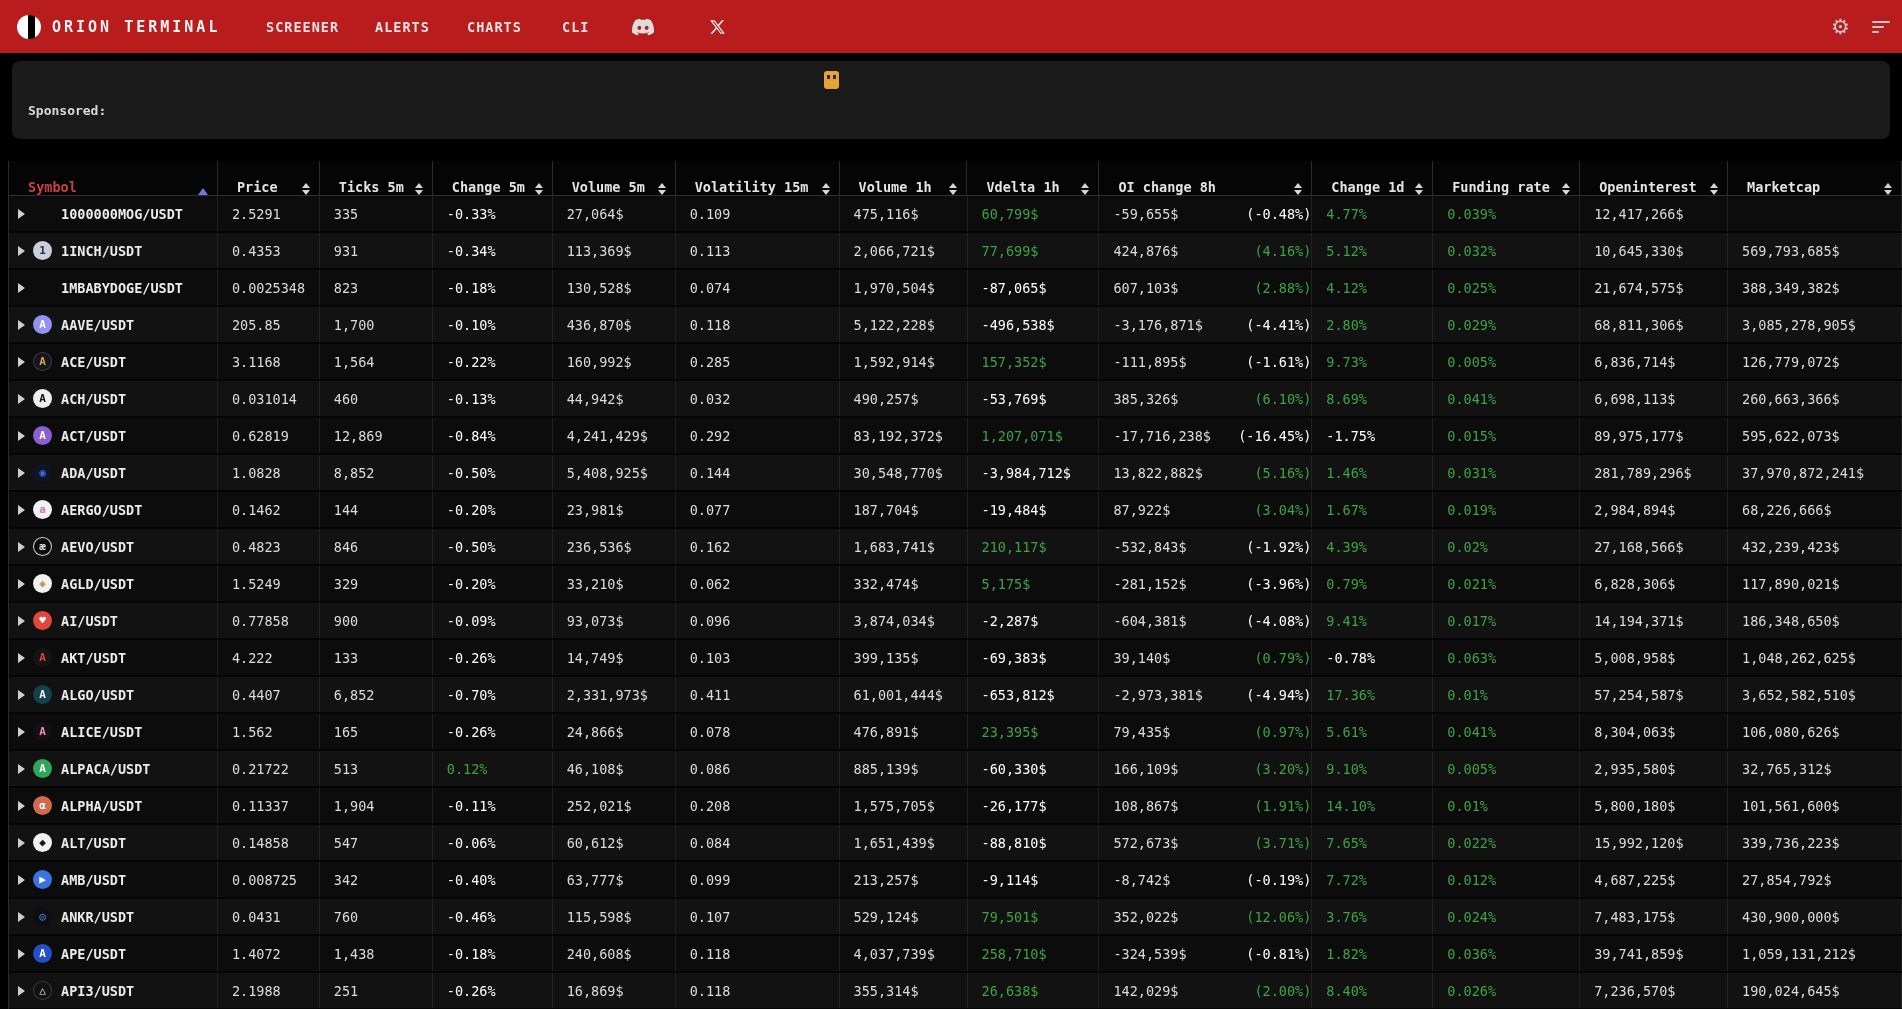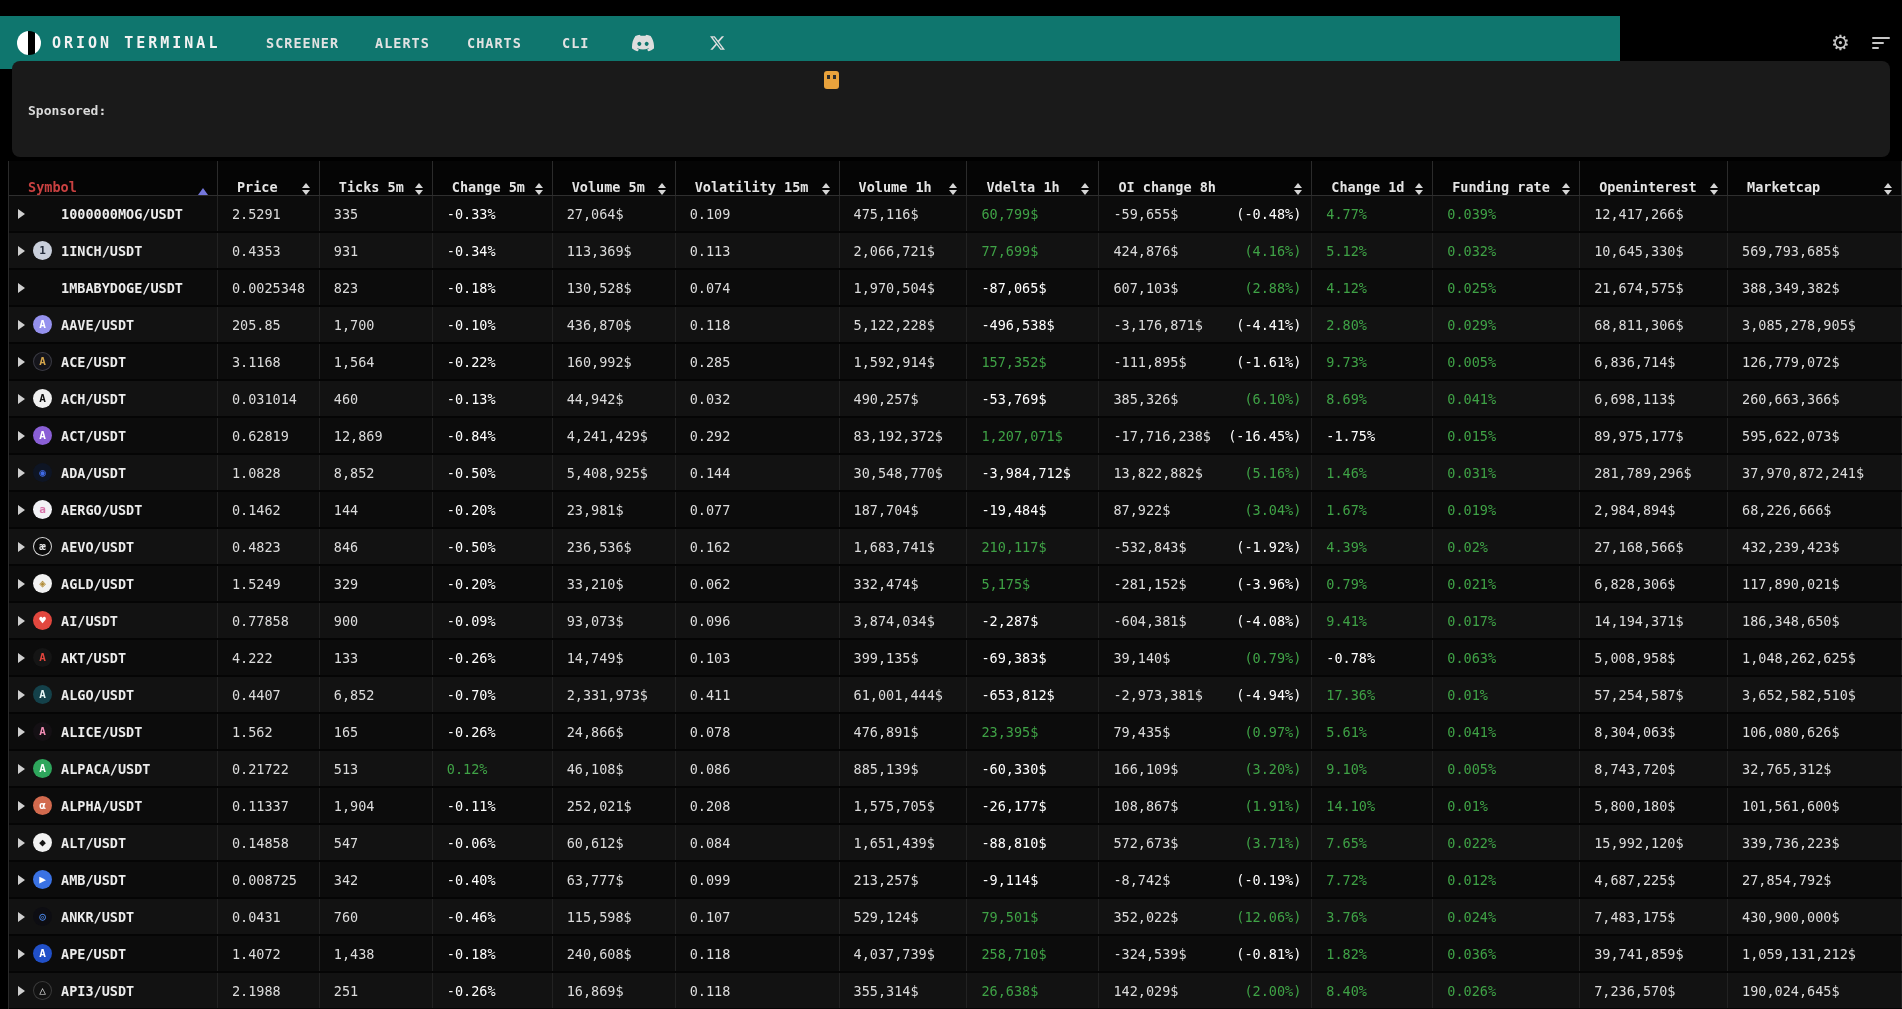--- a/index.html
+++ b/index.html
@@ -1,38 +1,38 @@
 <!DOCTYPE html>
 <html><head>
 <meta charset="utf-8">
 <style>
   * { margin:0; padding:0; box-sizing:border-box; }
   html,body { width:1902px; height:1009px; background:#000; overflow:hidden;
     font-family:"DejaVu Sans Mono","Liberation Mono",monospace; }
 
   
-  .topnav { position:absolute; top:16px; left:0; width:1620px; height:53px; background:#0f766e; }
+  .topnav { position:absolute; top:0; left:0; width:1902px; height:53px; background:#b91c1c; }
   .brand { position:absolute; left:17px; top:50%; transform:translateY(-50%);
     display:flex; align-items:center; gap:11px; }
   .logo { width:24px; height:24px; border-radius:50%;
     background:linear-gradient(90deg,#fff 0 46%,#000 46% 74%,#fff 74% 100%); }
   .brand-name { font-size:15px; font-weight:700; color:#f2f2f2; letter-spacing:3px; }
   .nav-item { position:absolute; top:50%; transform:translateY(-50%);
     font-size:13.5px; font-weight:700; color:#e2e2e2; letter-spacing:1px; cursor:pointer;text-align:right; }
   .pos-screener{left:266px} .pos-alerts{left:375px} .pos-charts{left:467px} .pos-cli{left:562px}
   .nav-icon { position:absolute; top:50%; transform:translateY(-50%); cursor:pointer;
     display:flex; align-items:center; justify-content:center; }
   .pos-discord{left:632px} .pos-x{left:710px}
   .gear { left:1831px; font-size:21px; color:#c6c6c6; font-family:"DejaVu Sans",sans-serif; }
   .filter { left:1872px; flex-direction:column; gap:3px; align-items:flex-start; }
   .filter b { display:block; height:2px; background:#c6c6c6; border-radius:1px; }
   .filter b:nth-child(1){width:18px} .filter b:nth-child(2){width:12px} .filter b:nth-child(3){width:7px}
 
   
-  .sponsored { position:absolute; top:61px; left:12px; width:1878px; height:96px;
+  .sponsored { position:absolute; top:61px; left:12px; width:1878px; height:78px;
     background:#1a1a1a; border-radius:8px; }
   .sponsored-label { position:absolute; left:16px; top:42px; font-size:13px;
     font-weight:700; color:#dadada; }
   .sponsor-emoji { position:absolute; left:812px; top:10px; width:15px; height:18px;
     background:#e8a23c; border-radius:3px; }
   .sponsor-emoji::before { content:""; position:absolute; left:3px; top:4px; width:3px; height:4px;
     background:#2c2c2c; box-shadow:6px 0 0 #2c2c2c; }
 
   
   .table { position:absolute; top:161px; left:8px; width:1894px; border-left:1px solid #2a2a2a; }
@@ -56,21 +56,21 @@
   .c5{width:164px} .c6{width:128px} .c7{width:132px} .c8{width:213px} .c9{width:121px}
   .c10{width:147px} .c11{width:148px} .c12{width:174px}
   .symcell { padding-left:9px;align-items:center; }
   .expand { width:0; height:0; border-left:7px solid #cfcfcf; border-top:5px solid transparent;
     border-bottom:5px solid transparent; margin-right:8px; flex:none; }
   .coin { width:19px; height:19px; border-radius:50%; display:flex; align-items:center;
     justify-content:center; font-size:11px; font-weight:700; margin-right:9px; flex:none; }
   .sym { font-weight:700; color:#ececec; }
   .w { color:#dcdcdc; }
   .pos { color:#3fa246; } .neg { color:#ffffff; }
-  .oicell { justify-content:space-between; padding-right:10px; }
+  .oicell { justify-content:space-between; }
 </style>
 </head>
 <body>
 
 <div class="topnav">
   <div class="brand">
     <div class="logo"></div>
     <span class="brand-name">ORION TERMINAL</span>
   </div>
   <span class="nav-item pos-screener">SCREENER</span>
@@ -534,21 +534,21 @@
     <div class="cell c4 w">46,108$</div>
     <div class="cell c5 w">0.086</div>
     <div class="cell c6 w">885,139$</div>
     <div class="cell c7 signed neg">-60,330$</div>
     <div class="cell c8 oicell">
       <span class="w">166,109$</span>
       <span class="signed pos">(3.20%)</span>
     </div>
     <div class="cell c9 signed pos">9.10%</div>
     <div class="cell c10 signed pos">0.005%</div>
-    <div class="cell c11 w">8,743,720$</div>
+    <div class="cell c11 w">2,935,580$</div>
     <div class="cell c12 w">32,765,312$</div>
   </div>
       <div class="trow base">
     <div class="cell c0 symcell">
       <span class="expand"></span>
       <span class="coin" style="background: rgb(210, 106, 78); color: rgb(255, 255, 255);">α</span>
       <span class="sym">ALPHA/USDT</span>
     </div>
     <div class="cell c1 w">0.11337</div>
     <div class="cell c2 w">1,904</div>

